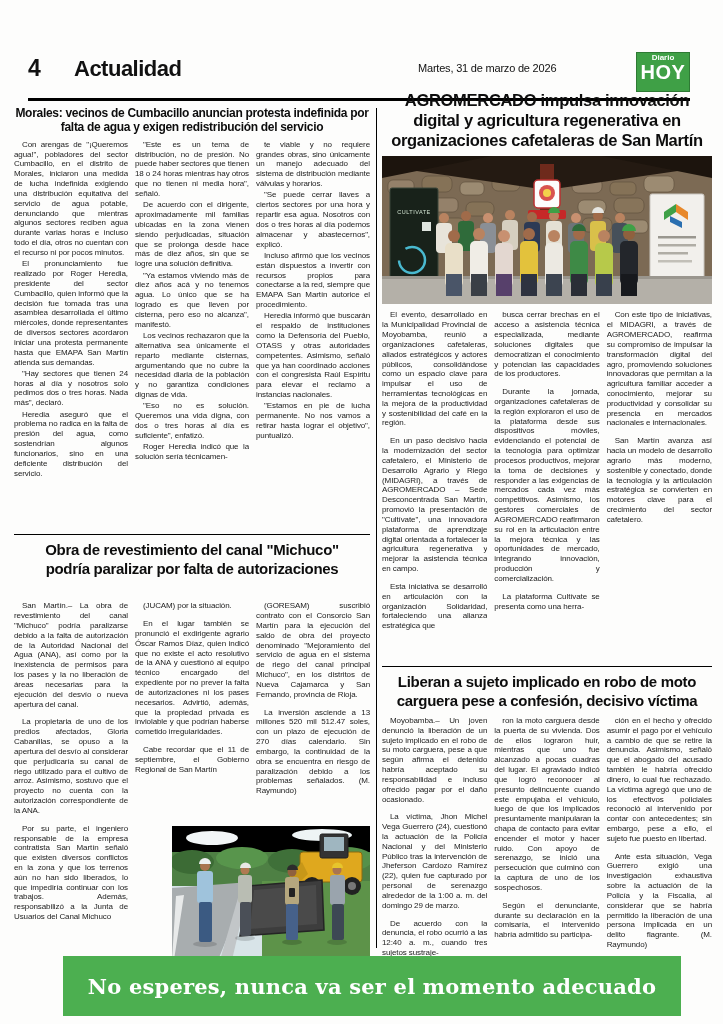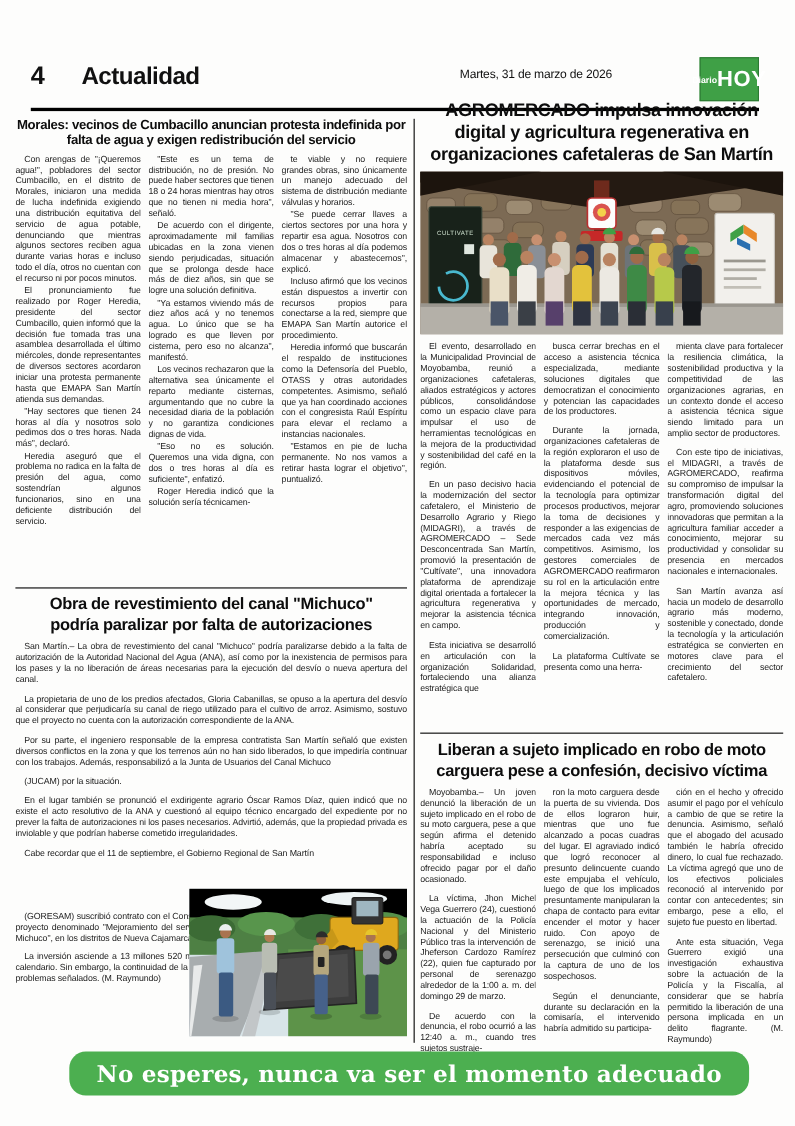--- a/index.html
+++ b/index.html
@@ -7,54 +7,54 @@
     position:relative;width:723px;height:1024px;margin:0 auto;
     background:#fdfdfc;overflow:hidden;
     font-family:"Liberation Sans","DejaVu Sans",sans-serif;color:#1c1c1c;
   }
   
   .page-num{position:absolute;left:28px;top:55px;font-size:23px;font-weight:bold;color:#111;}
   .section-title{position:absolute;left:74px;top:56px;font-size:22px;font-weight:bold;letter-spacing:-0.5px;color:#111;}
   .date{position:absolute;left:418px;top:62px;font-size:11px;color:#111;letter-spacing:-0.2px;}
   .logo{position:absolute;left:636px;top:52px;width:54px;height:40px;
     background:var(--logo_green,#3fa046);border:1px solid #2e7a34;box-sizing:border-box;
-    display:flex;flex-direction:row;align-items:center;justify-content:center;}
+    display:flex;flex-direction:column;align-items:center;}
   .logo .logo-top{font-size:8px;font-weight:bold;color:#fff;line-height:9px;}
   .logo .logo-main{font-size:20px;font-weight:bold;color:#fff;line-height:20px;letter-spacing:0.5px;}
   .header-rule{position:absolute;left:28px;top:98px;width:662px;height:3px;background:#000;}
   
   .left-region{position:absolute;left:14px;top:106px;width:356px;}
   .right-region{position:absolute;left:382px;top:90px;width:330px;}
   .v-divider{position:absolute;left:376px;top:108px;width:1px;height:840px;background:#000;}
   
   h2{margin:0;text-align:center;color:#0d0d0d;font-weight:bold;}
   .h-agua{font-size:12px;line-height:1.2;letter-spacing:-0.3px;margin-bottom:5px;}
-  .h-michuco{font-size:15px;line-height:1.25;letter-spacing:-0.3px;max-width:330px;margin:0 auto 5px;}
+  .h-michuco{font-size:15px;line-height:1.25;letter-spacing:-0.3px;max-width:330px;margin:0 auto 23px;}
   .h-agro{font-size:16.5px;line-height:1.22;letter-spacing:-0.3px;margin-bottom:6px;}
   .h-moto{font-size:15px;line-height:1.25;letter-spacing:-0.3px;margin-bottom:5px;}
   .cols{display:flex;gap:7px;}
   .col{flex:1;overflow:hidden;font-size:8px;line-height:1.23;letter-spacing:-0.1px;
     text-align:justify;color:#222;hyphens:auto;}
   .col p{margin:0;text-indent:8px;}
   .gap p{margin-bottom:8px;}
   .tight p{margin-bottom:1.5px;}
   .cols-agua .col{height:386px;}
   .cols-agro .col{height:348px;}
   .cols-moto .col{height:248px;}
-  .cols-michuco{position:relative;height:360px;flex-direction:column;}
+  .cols-michuco{position:relative;height:360px;}
   .cols-michuco .col{height:360px;}
   .cols-michuco .col-clip{height:218px;}
   .sep{border:0;border-top:1.5px solid #000;margin:8px 0 6px;}
   
   .photo{display:block;}
   .michuco-photo{position:absolute;left:158px;top:224px;width:198px;height:136px;}
   .agro-photo-wrap{margin:2px 0 6px;}
   
-  .banner{position:absolute;left:63px;top:956px;width:618px;height:40px;
-    background:var(--banner_green,#4caf50);display:flex;align-items:center;justify-content:center;border-radius:15px;}
+  .banner{position:absolute;left:63px;top:956px;width:618px;height:60px;
+    background:var(--banner_green,#4caf50);display:flex;align-items:center;justify-content:center;}
   .banner span{font-family:"DejaVu Serif","Liberation Serif",serif;font-weight:bold;
     font-size:21px;color:#fff;letter-spacing:0.2px;}
 </style>
 </head>
 <body>
 
 <div class="page">
 
   <div class="page-num">4</div>
   <div class="section-title">Actualidad</div>
@@ -320,21 +320,20 @@
             <p>El evento, desarrollado en la Municipalidad Provincial de Moyobamba, reunió a organizaciones cafetaleras, aliados estratégicos y actores públicos, consolidándose como un espacio clave para impulsar el uso de herramientas tecnológicas en la mejora de la productividad y sostenibilidad del café en la región.</p>
             <p>En un paso decisivo hacia la modernización del sector cafetalero, el Ministerio de Desarrollo Agrario y Riego (MIDAGRI), a través de AGROMERCADO – Sede Desconcentrada San Martín, promovió la presentación de "Cultívate", una innovadora plataforma de aprendizaje digital orientada a fortalecer la agricultura regenerativa y mejorar la asistencia técnica en campo.</p>
             <p>Esta iniciativa se desarrolló en articulación con la organización Solidaridad, fortaleciendo una alianza estratégica que</p>
           </div>
         <div class="col">
             <p>busca cerrar brechas en el acceso a asistencia técnica especializada, mediante soluciones digitales que democratizan el conocimiento y potencian las capacidades de los productores.</p>
             <p>Durante la jornada, organizaciones cafetaleras de la región exploraron el uso de la plataforma desde sus dispositivos móviles, evidenciando el potencial de la tecnología para optimizar procesos productivos, mejorar la toma de decisiones y responder a las exigencias de mercados cada vez más competitivos. Asimismo, los gestores comerciales de AGROMERCADO reafirmaron su rol en la articulación entre la mejora técnica y las oportunidades de mercado, integrando innovación, producción y comercialización.</p>
             <p>La plataforma Cultívate se presenta como una herra-</p>
           </div>
         <div class="col">
-            <p>mienta clave para fortalecer la resiliencia climática, la sostenibilidad productiva y la competitividad de las organizaciones agrarias, en un contexto donde el acceso a asistencia técnica sigue siendo limitado para un amplio sector de productores.</p>
             <p>Con este tipo de iniciativas, el MIDAGRI, a través de AGROMERCADO, reafirma su compromiso de impulsar la transformación digital del agro, promoviendo soluciones innovadoras que permitan a la agricultura familiar acceder a conocimiento, mejorar su productividad y consolidar su presencia en mercados nacionales e internacionales.</p>
             <p>San Martín avanza así hacia un modelo de desarrollo agrario más moderno, sostenible y conectado, donde la tecnología y la articulación estratégica se convierten en motores clave para el crecimiento del sector cafetalero.</p>
           </div>
       </div>
     </section>
 
     <hr class="sep">
 
     <section>
       <h2 class="h-moto">Liberan a sujeto implicado en robo de moto carguera pese a confesión, decisivo víctima</h2>

